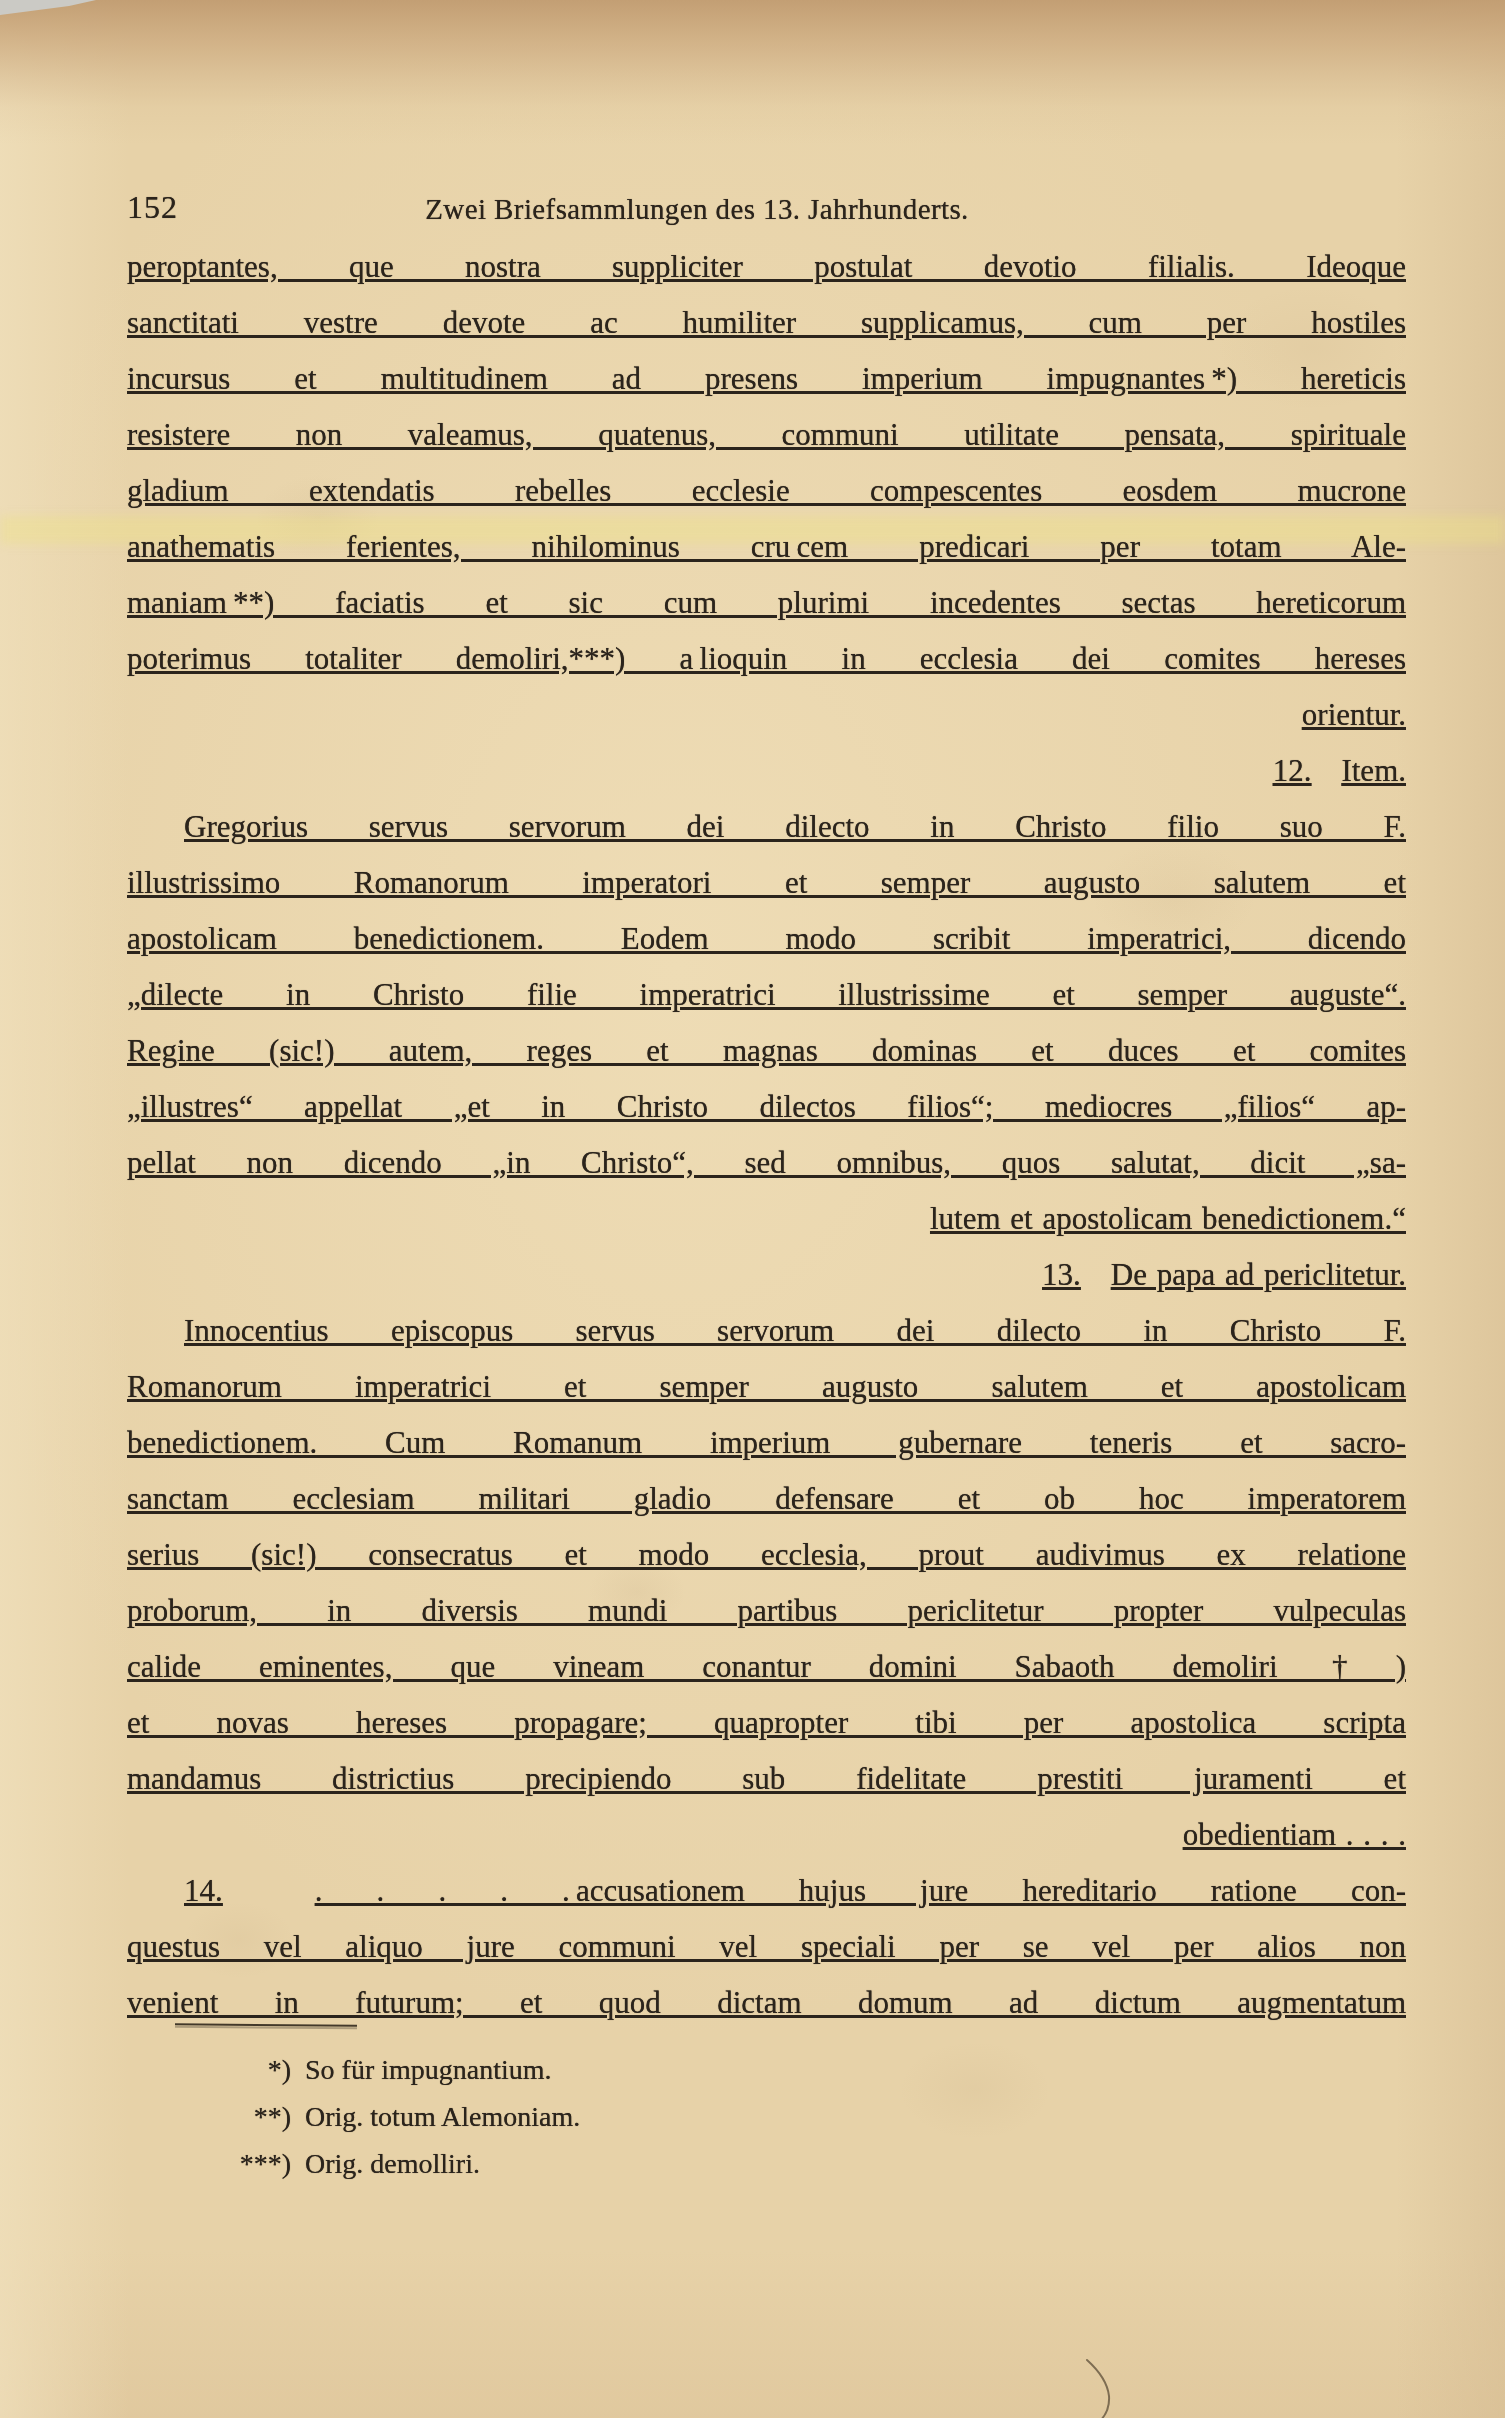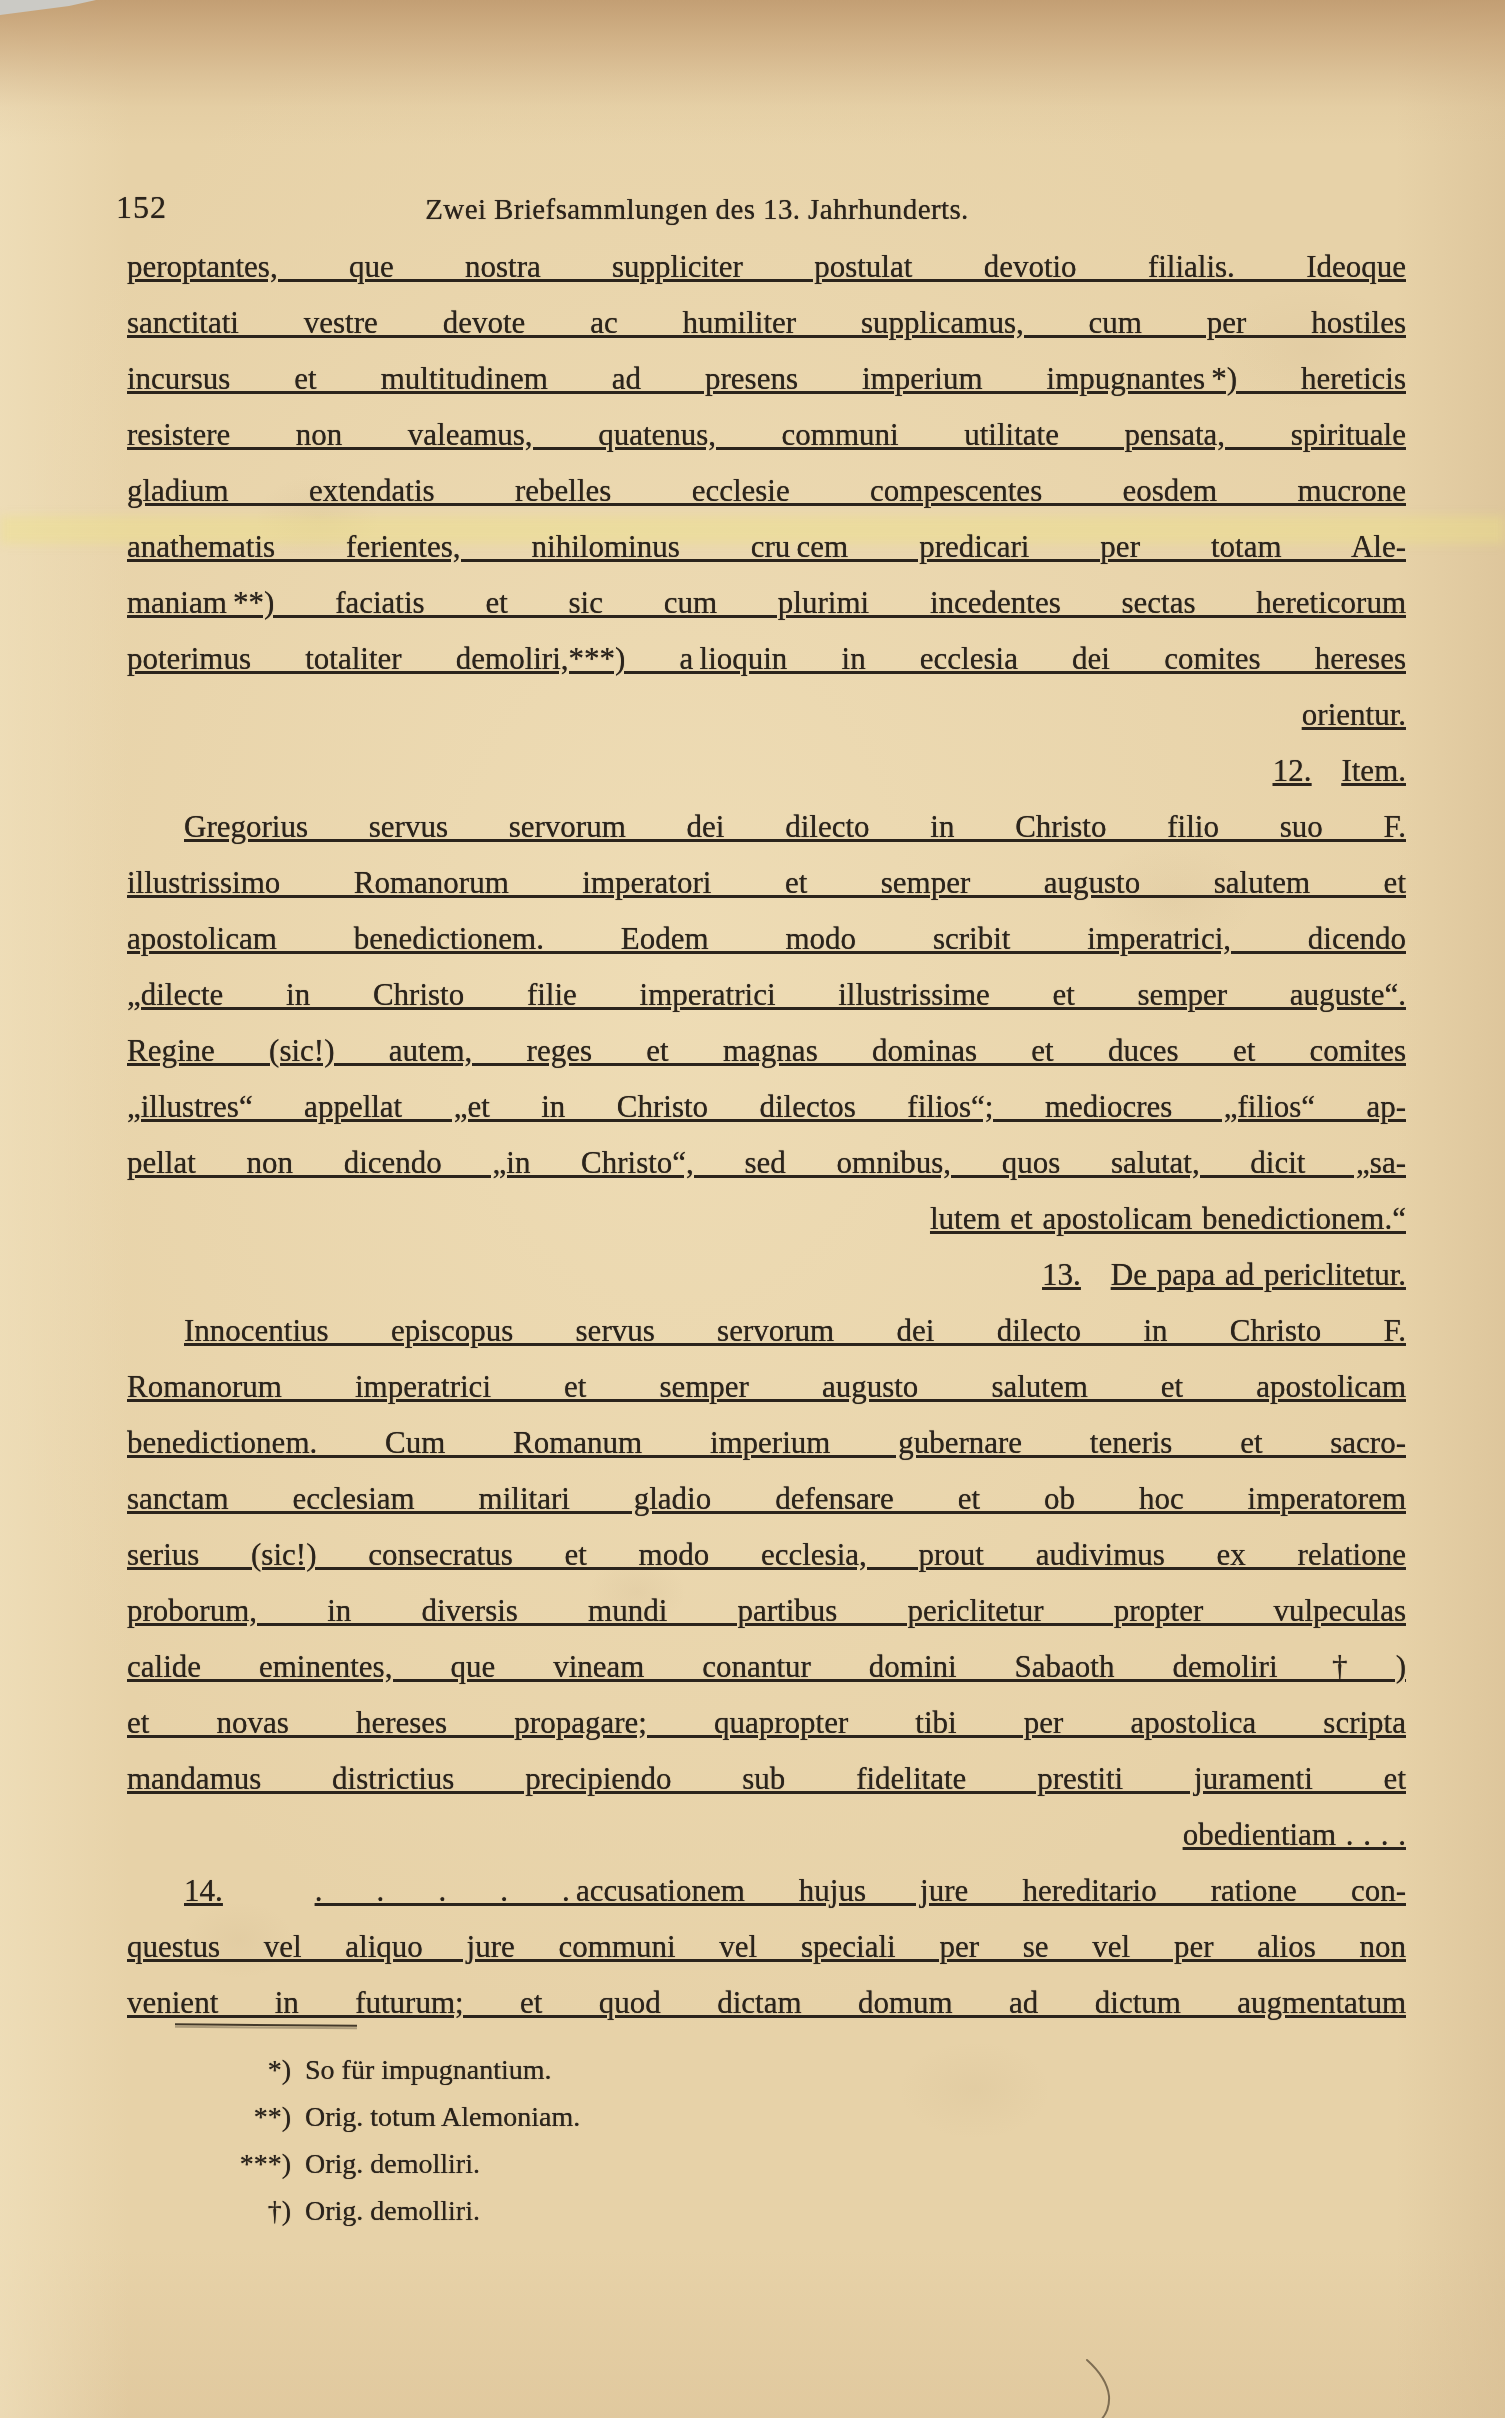--- a/index.html
+++ b/index.html
@@ -37,21 +37,21 @@
     background: rgba(236,226,132,0.38);
     filter: blur(5px);
   }
   .scanner-edge {
     position: absolute; left: 0; top: 0; width: 96px; height: 15px;
     background: #cbcac5;
     clip-path: polygon(0 0, 100% 0, 72% 40%, 0 100%);
   }
   .ink { text-shadow: 0 0 0.7px rgba(43,36,27,0.9); }
   .page-number {
-    position: absolute; left: 116px; top: 189px;
+    position: absolute; left: 127px; top: 189px;
     font-size: 32px; letter-spacing: 1px;
   }
   .running-title {
     position: absolute; left: 697px; top: 193px;
     transform: translateX(-50%);
     white-space: nowrap;
     font-size: 29px; letter-spacing: 0.4px;
   }
   .text-block {
     position: absolute; left: 127px; top: 239px; width: 1279px;
@@ -121,19 +121,18 @@
     <div class="line j"><span class="indent"></span><span>14.</span><span class="gap-lg"></span><span>.&nbsp;.&nbsp;.&nbsp;.&nbsp;. accusationem hujus jure hereditario ratione con-</span></div>
     <div class="line j"><span>questus vel aliquo jure communi vel speciali per se vel per alios non</span></div>
     <div class="line j"><span>venient in futurum; et quod dictam domum ad dictum augmentatum</span></div>
   </div>
 
 <div class="fn-rule"></div>
 <div class="footnotes ink">
     <div><span class="fn-marker">*)</span><span class="fn-gap"></span><span>So für impugnantium.</span></div>
     <div><span class="fn-marker">**)</span><span class="fn-gap"></span><span>Orig. totum Alemoniam.</span></div>
     <div><span class="fn-marker">***)</span><span class="fn-gap"></span><span>Orig. demolliri.</span></div>
-    <div><span class="fn-marker">†)</span><span class="fn-gap"></span><span>Orig. demolliri.</span></div>
   </div>
 
 <svg class="scratch-mark" width="60" height="70" viewBox="0 0 60 70">
   <path d="M14 4 Q 34 22 36 40 Q 37 54 28 64" fill="none" stroke="rgba(92,77,56,0.75)" stroke-width="2" stroke-linecap="round"></path>
 </svg>
 
 
 </body></html>

